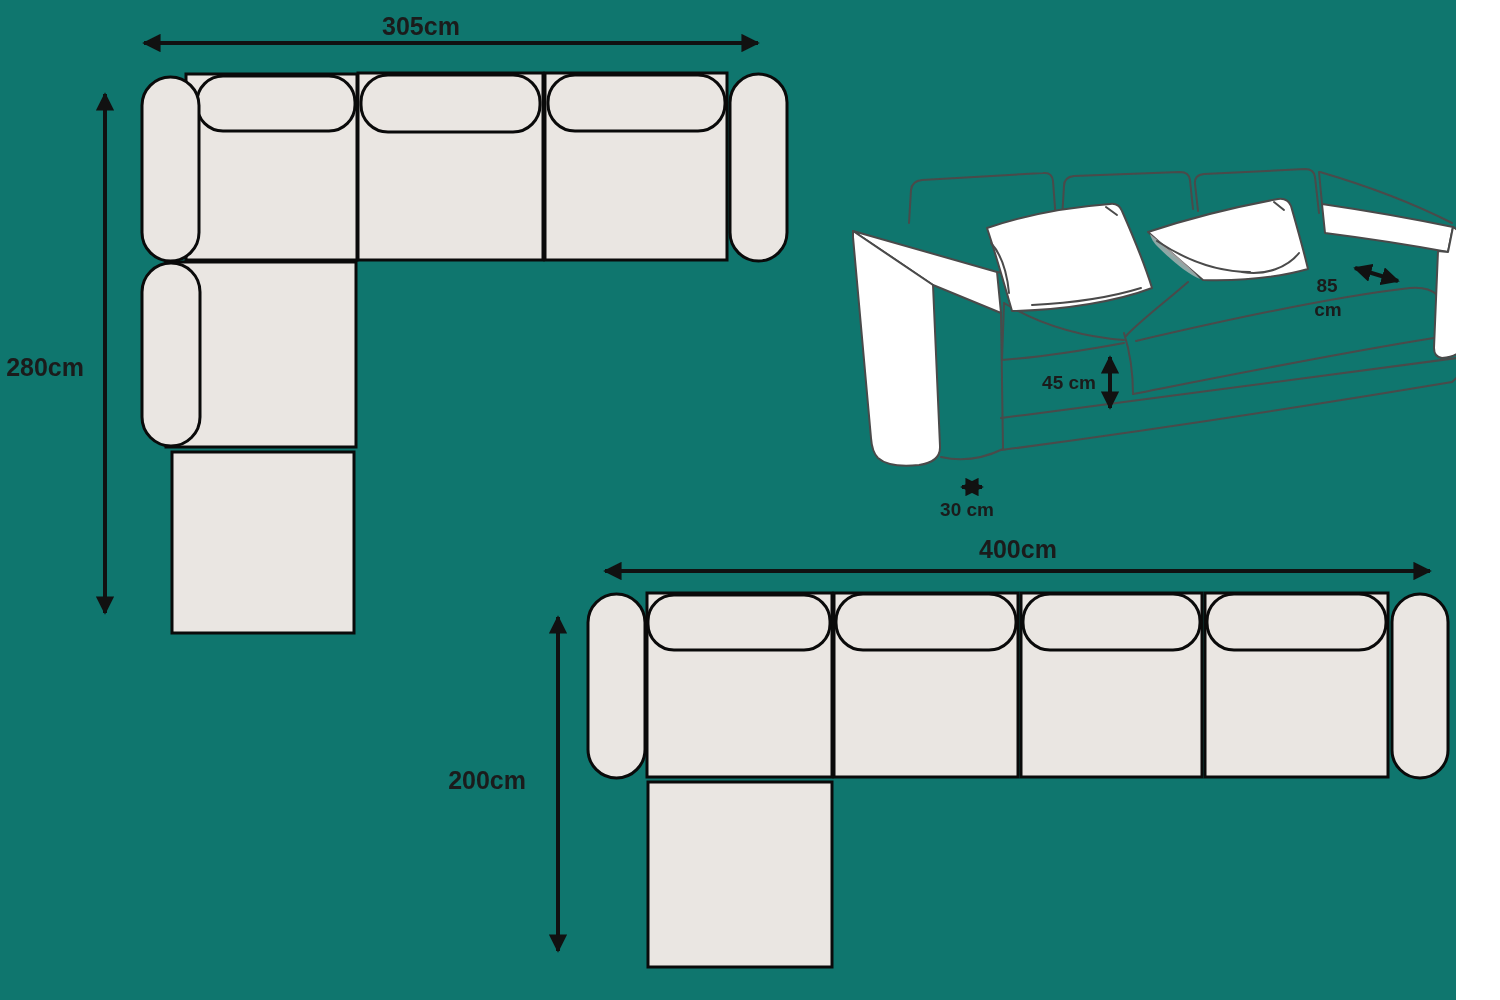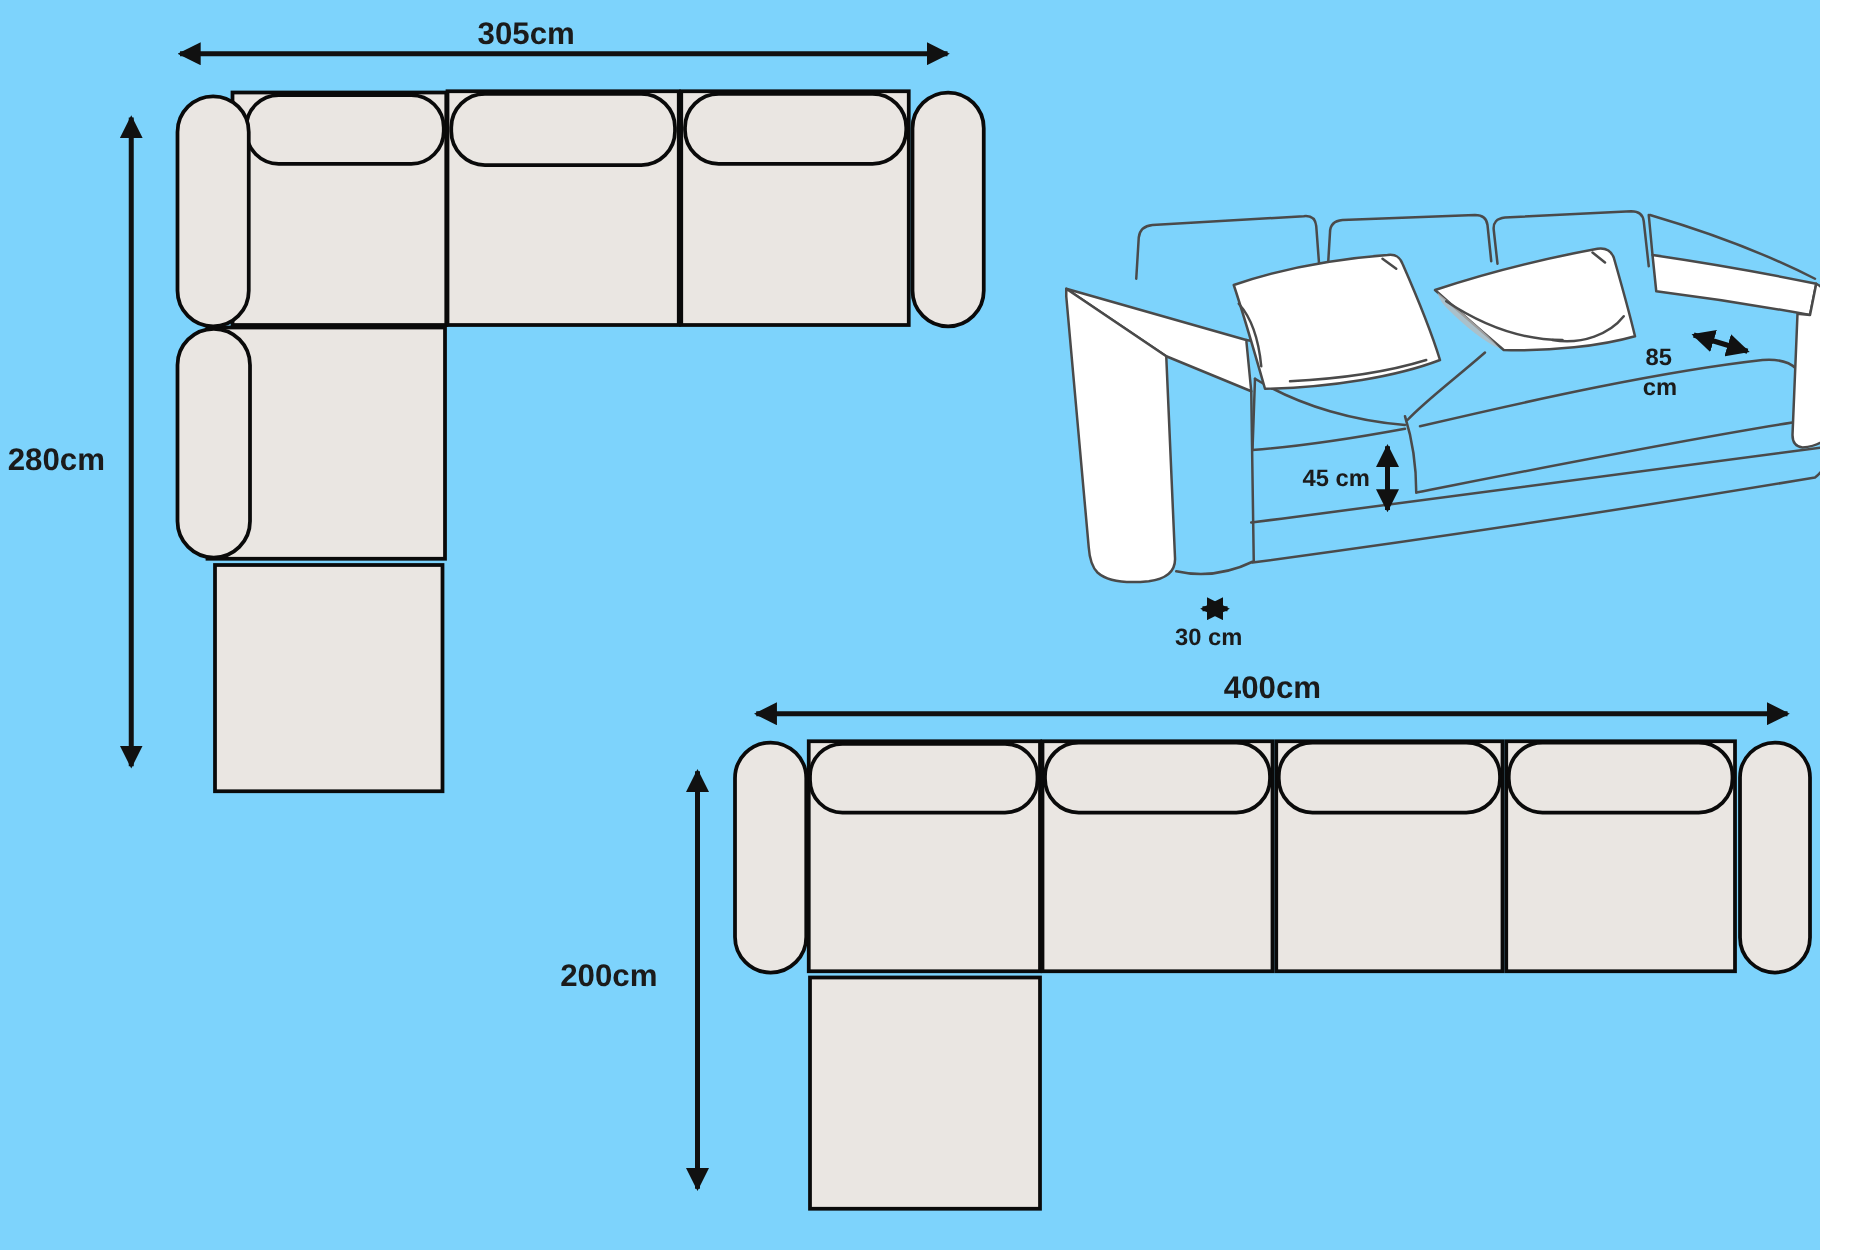--- a/index.html
+++ b/index.html
@@ -1,16 +1,16 @@
 <!DOCTYPE html>
 <html><head>
 <meta charset="utf-8">
 <style>
   html,body{margin:0;padding:0;background:#ffffff;}
-  .stage{position:relative;width:1456px;height:1000px;background:#7dd3fc;overflow:hidden;}
+  .stage{position:relative;width:1456px;height:1000px;background:#0f766e;overflow:hidden;}
   svg{display:block;}
   
   .panel{fill:#EAE6E2;stroke:#0A0A0A;stroke-width:3;}
   
   .dim{stroke:#111111;stroke-width:4;fill:none;}
   .dim-label{font:700 25px "Liberation Sans", sans-serif;fill:#1B1B1B;}
   .sk-label{font:700 19px "Liberation Sans", sans-serif;fill:#1B1B1B;}
   
   .sk{fill:none;stroke:#4A4A4A;stroke-width:2;stroke-linecap:round;stroke-linejoin:round;}
   .skf{fill:#FFFFFF;stroke:#4A4A4A;stroke-width:2;stroke-linecap:round;stroke-linejoin:round;}

